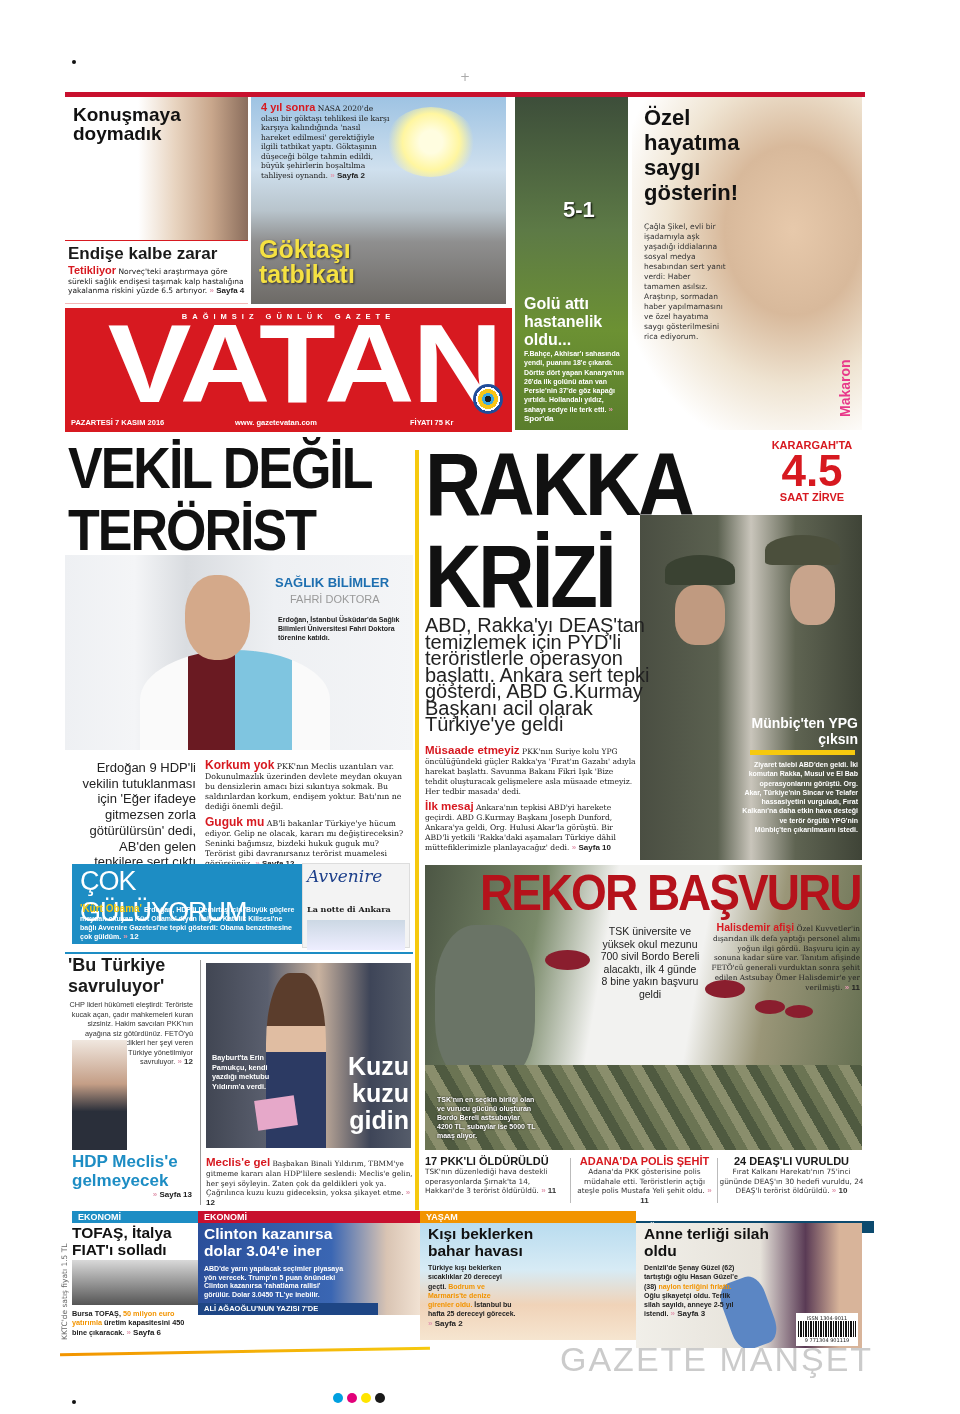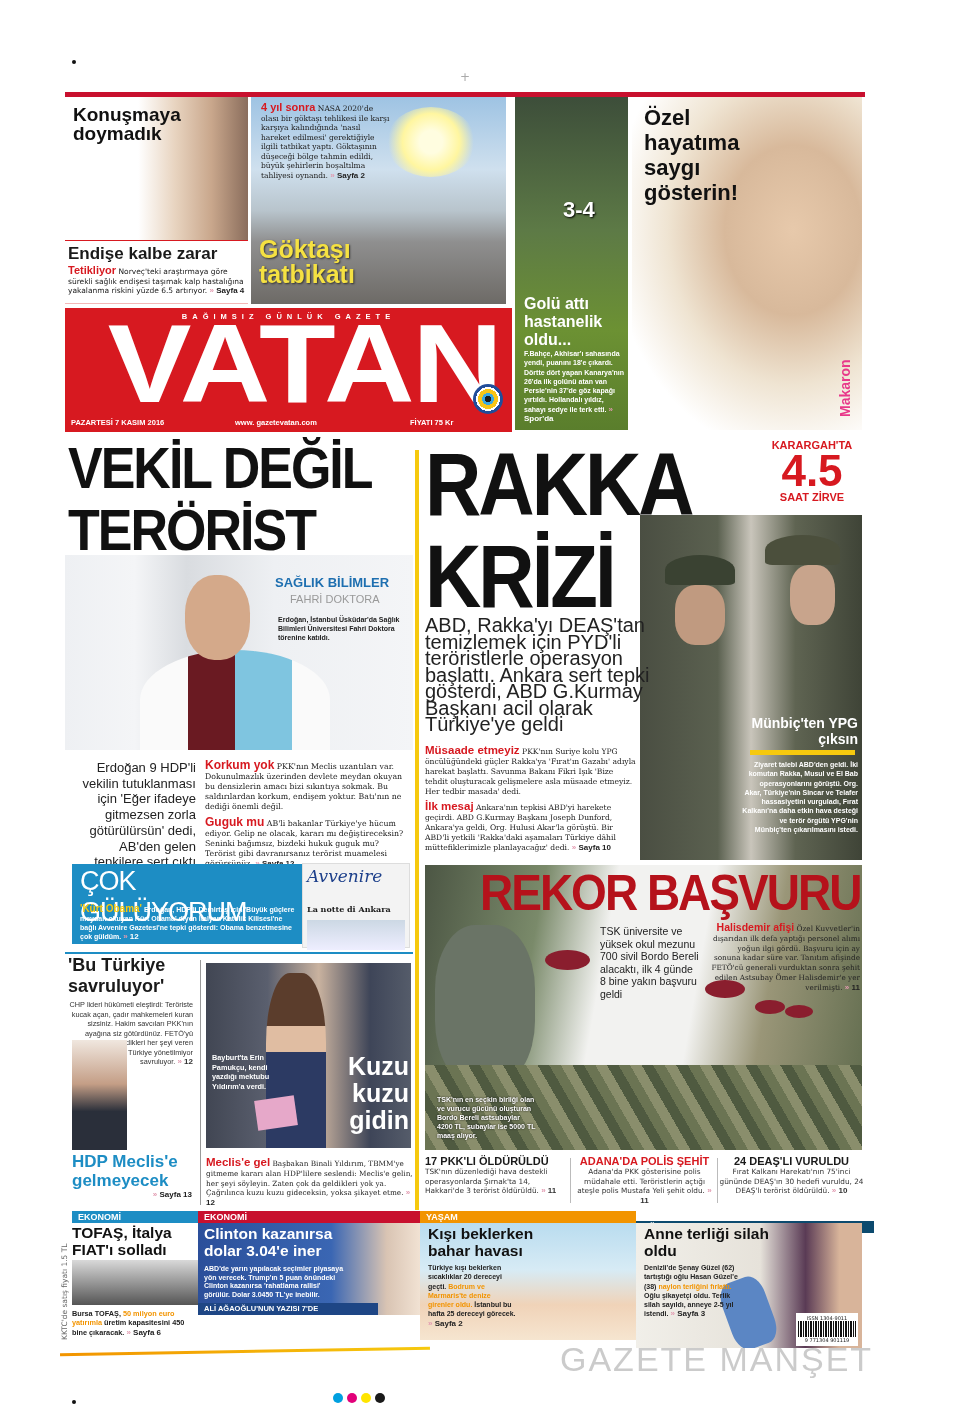--- a/index.html
+++ b/index.html
@@ -47,30 +47,31 @@
     <span>NASA 2020'de olası bir göktaşı tehlikesi ile karşı karşıya kalındığında 'nasıl hareket edilmesi' gerektiğiyle ilgili tatbikat yaptı. Göktaşının düşeceği bölge tahmin edildi, büyük şehirlerin boşaltılma tahliyesi oynandı.</span>
     <span class="sayfa">Sayfa 2</span>
   </div>
   <div class="abs" style="left:8px;top:140px;font-family:'Liberation Sans',sans-serif;font-weight:bold;font-size:25px;line-height:25px;color:#f5e142;text-shadow:1px 1px 2px #333">
     <div>Göktaşı</div>
     <div>tatbikatı</div>
   </div>
 </div>
 
 <div class="photo" style="left:515px;top:97px;width:113px;height:333px;background:linear-gradient(180deg,#3d4e3a 0%,#5d7a46 40%,#6c9133 70%,#5a7e2c 100%)">
-  <div class="abs" style="left:48px;top:100px;font-family:'Liberation Sans',sans-serif;font-weight:bold;font-size:22px;color:#fff;text-shadow:1px 1px 2px #000">3-4</div>
+  <div class="abs" style="left:48px;top:100px;font-family:'Liberation Sans',sans-serif;font-weight:bold;font-size:22px;color:#fff;text-shadow:1px 1px 2px #000">5-1</div>
   <div class="abs" style="left:9px;top:198px;width:100px;font-family:'Liberation Sans',sans-serif;font-weight:bold;font-size:16px;line-height:18px;color:#fff">Golü attı hastanelik oldu...</div>
   <div class="abs" style="left:9px;top:252px;width:102px;font-size:7px;line-height:9.3px;color:#fff;font-family:'Liberation Sans',sans-serif;font-weight:bold">
     <span>F.Bahçe, Akhisar'ı sahasında yendi, puanını 18'e çıkardı. Dörtte dört yapan Kanarya'nın 26'da ilk golünü atan van Persie'nin 37'de göz kapağı yırtıldı. Hollandalı yıldız, sahayı sedye ile terk etti.</span>
     <span class="sayfa">Spor'da</span>
   </div>
 </div>
 
 <div class="photo" style="left:632px;top:97px;width:230px;height:333px;background:radial-gradient(ellipse at 70% 40%,#e7c9ab 0%,#d8b99b 30%,#efe4d2 55%,#fff 80%)">
   <div class="abs" style="left:12px;top:8px;width:120px;font-family:'Liberation Sans',sans-serif;font-weight:bold;font-size:22px;line-height:25px;color:#111">Özel hayatıma saygı gösterin!</div>
+  <div class="abs" style="left:12px;top:125px;width:82px;font-size:7.5px;line-height:10px;color:#333">Çağla Şikel, evli bir işadamıyla aşk yaşadığı iddialarına sosyal medya hesabından sert yanıt verdi: Haber tamamen asılsız. Araştırıp, sormadan haber yapılmamasını ve özel hayatıma saygı gösterilmesini rica ediyorum.</div>
   <div class="abs" style="left:205px;top:320px;transform:rotate(-90deg);transform-origin:0 0;font-family:'Liberation Sans',sans-serif;font-weight:bold;font-size:14px;color:#e8388a">Makaron</div>
 </div>
 
 <div class="abs" style="left:65px;top:308px;width:447px;height:124px;background:#d71920">
   <div class="abs" style="left:0;top:4px;width:100%;text-align:center;font-family:'Liberation Sans',sans-serif;font-weight:bold;font-size:7.5px;letter-spacing:5px;color:#fff">BAĞIMSIZ GÜNLÜK GAZETE</div>
   <div class="abs" style="left:4px;top:-4px;width:420px;text-align:center;font-family:'Liberation Sans',sans-serif;font-weight:bold;font-size:112px;line-height:120px;letter-spacing:-2px;color:#fff;transform:scaleX(1.12);transform-origin:left">VATAN</div>
   <div class="abs" style="left:408px;top:76px;width:30px;height:30px;border-radius:50%;background:radial-gradient(circle,#1a1a1a 0 3px,#3ba8e0 3px 6px,#f7c417 6px 10px,#fff 10px 12px,#214d9a 12px)"></div>
   <div class="abs" style="left:6px;top:110px;font-family:'Liberation Sans',sans-serif;font-weight:bold;font-size:7.5px;color:#fff">PAZARTESİ 7 KASIM 2016</div>
   <div class="abs" style="left:170px;top:110px;font-family:'Liberation Sans',sans-serif;font-weight:bold;font-size:7.5px;color:#fff">www. gazetevatan.com</div>
   <div class="abs" style="left:345px;top:110px;font-family:'Liberation Sans',sans-serif;font-weight:bold;font-size:7.5px;color:#fff">FİYATI 75 Kr</div>
@@ -156,21 +157,21 @@
 </div>
 
 <div class="photo" style="left:425px;top:865px;width:437px;height:285px;background:linear-gradient(100deg,#4c5644 0%,#7a8a6a 25%,#f2f2f0 40%,#f2f2f0 60%,#9a9678 75%,#5e6a4c 100%)">
   <div class="abs" style="left:10px;top:60px;width:100px;height:160px;border-radius:40%;background:#6a7466"></div>
   <div class="abs" style="left:120px;top:85px;width:45px;height:20px;border-radius:50%;background:#8a1e2e"></div>
   <div class="abs" style="left:280px;top:115px;width:40px;height:18px;border-radius:50%;background:#8a1e2e"></div>
   <div class="abs" style="left:330px;top:135px;width:30px;height:14px;border-radius:50%;background:#8a1e2e"></div>
   <div class="abs" style="left:360px;top:140px;width:28px;height:13px;border-radius:50%;background:#8a1e2e"></div>
   <div class="abs" style="left:0;top:200px;width:437px;height:85px;background:repeating-linear-gradient(60deg,#6b7453 0 10px,#8a8e6c 10px 20px,#4f5a40 20px 30px)"></div>
   <div class="abs" style="left:55px;top:0px;font-family:'Liberation Sans',sans-serif;font-weight:bold;font-size:46px;line-height:50px;letter-spacing:-2px;color:#b5121b;transform:scaleY(1.1);transform-origin:top">REKOR BAŞVURU</div>
-  <div class="abs" style="left:175px;top:60px;width:100px;text-align:left;font-family:'Liberation Sans',sans-serif;font-size:10.5px;line-height:12.5px;color:#222">TSK üniversite ve yüksek okul mezunu 700 sivil Bordo Bereli alacaktı, ilk 4 günde 8 bine yakın başvuru geldi</div>
+  <div class="abs" style="left:175px;top:60px;width:100px;text-align:center;font-family:'Liberation Sans',sans-serif;font-size:10.5px;line-height:12.5px;color:#222">TSK üniversite ve yüksek okul mezunu 700 sivil Bordo Bereli alacaktı, ilk 4 günde 8 bine yakın başvuru geldi</div>
   <div class="abs serif" style="left:285px;top:58px;width:150px;text-align:right;font-size:7.3px;line-height:9.8px;color:#222">
     <span class="lead" style="font-size:10.5px">Halisdemir afişi</span> <span>Özel Kuvvetler'in dışarıdan ilk defa yaptığı personel alımı yoğun ilgi gördü. Başvuru için ay sonuna kadar süre var. Tanıtım afişinde FETÖ'cü generali vurduktan sonra şehit edilen Astsubay Ömer Halisdemir'e yer verilmişti.</span> <span class="sayfa">11</span>
   </div>
   <div class="abs" style="left:12px;top:230px;width:100px;font-family:'Liberation Sans',sans-serif;font-weight:bold;font-size:7px;line-height:9px;color:#fff;text-shadow:0 0 2px #000">TSK'nın en seçkin birliği olan ve vurucu gücünü oluşturan Bordo Bereli astsubaylar 4200 TL, subaylar ise 5000 TL maaş alıyor.</div>
 </div>
 
 <div class="abs" style="left:425px;top:1155px;width:145px;text-align:left">
   <div style="font-family:'Liberation Sans',sans-serif;font-weight:bold;font-size:11px;color:#1a1a1a">17 PKK'LI ÖLDÜRÜLDÜ</div>
   <div style="font-size:7.3px;line-height:9.5px;color:#333"><span>TSK'nın düzenlediği hava destekli operasyonlarda Şırnak'ta 14, Hakkari'de 3 terörist öldürüldü.</span> <span class="sayfa">11</span></div>
 </div>

